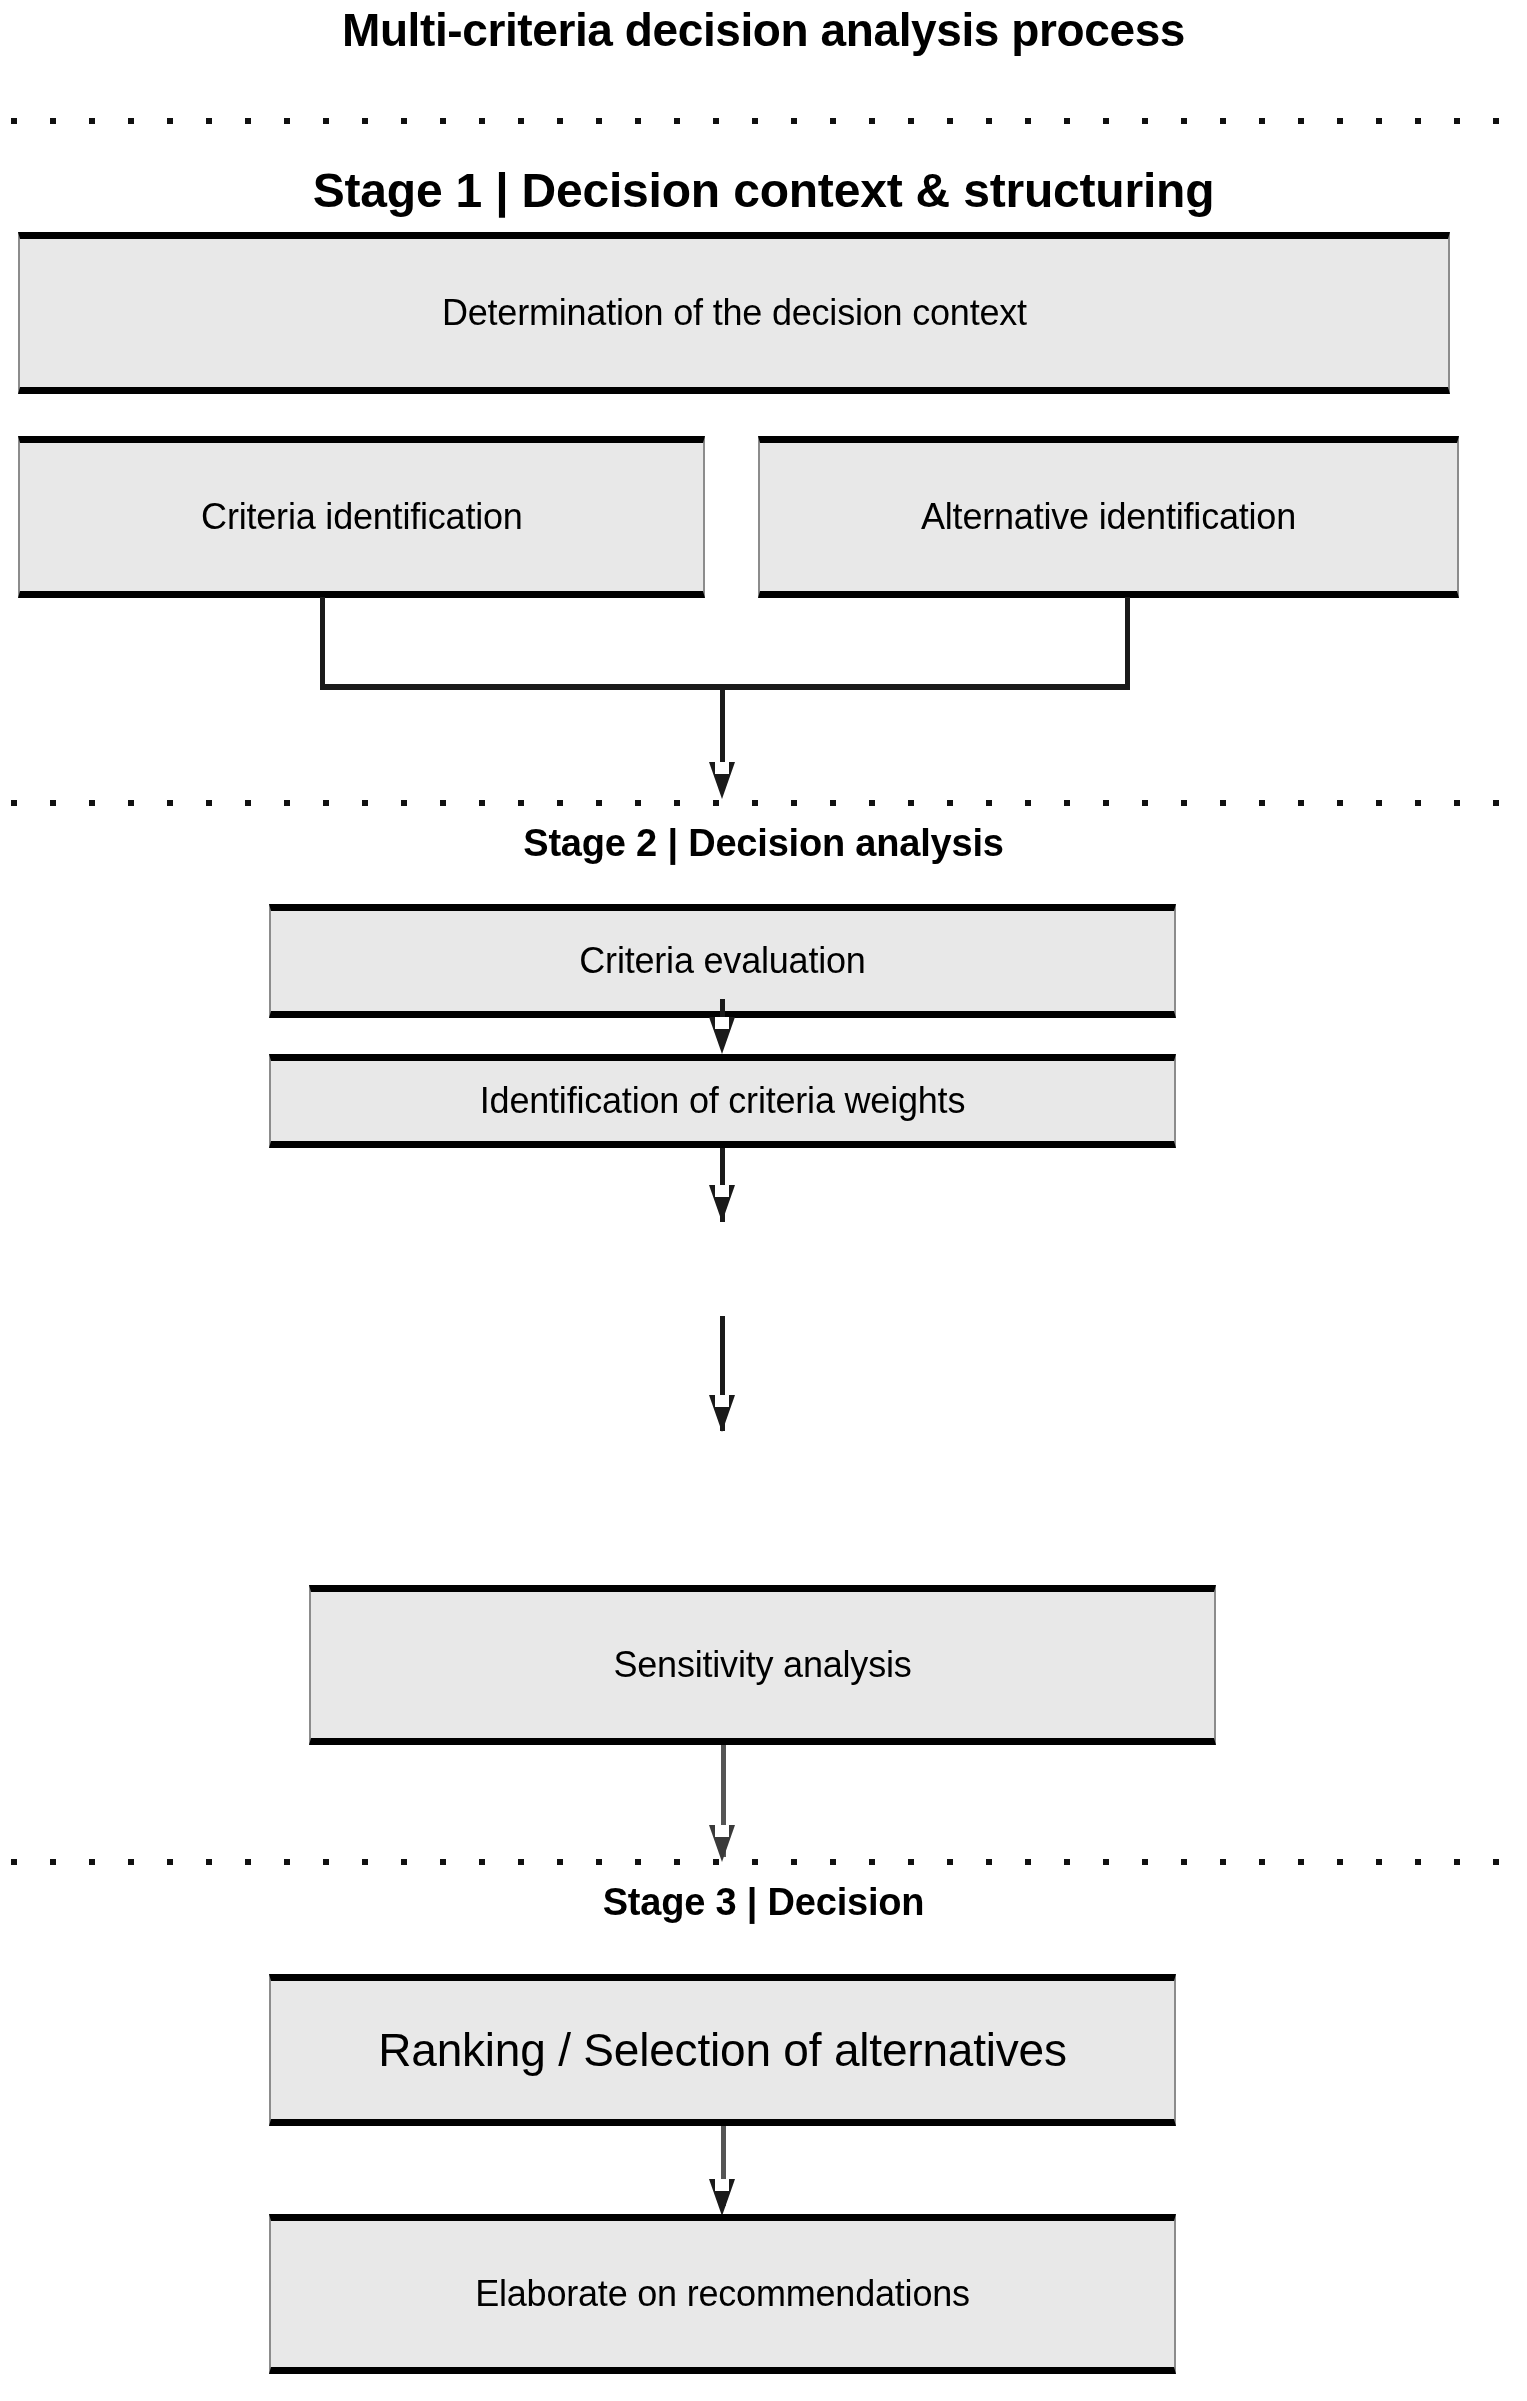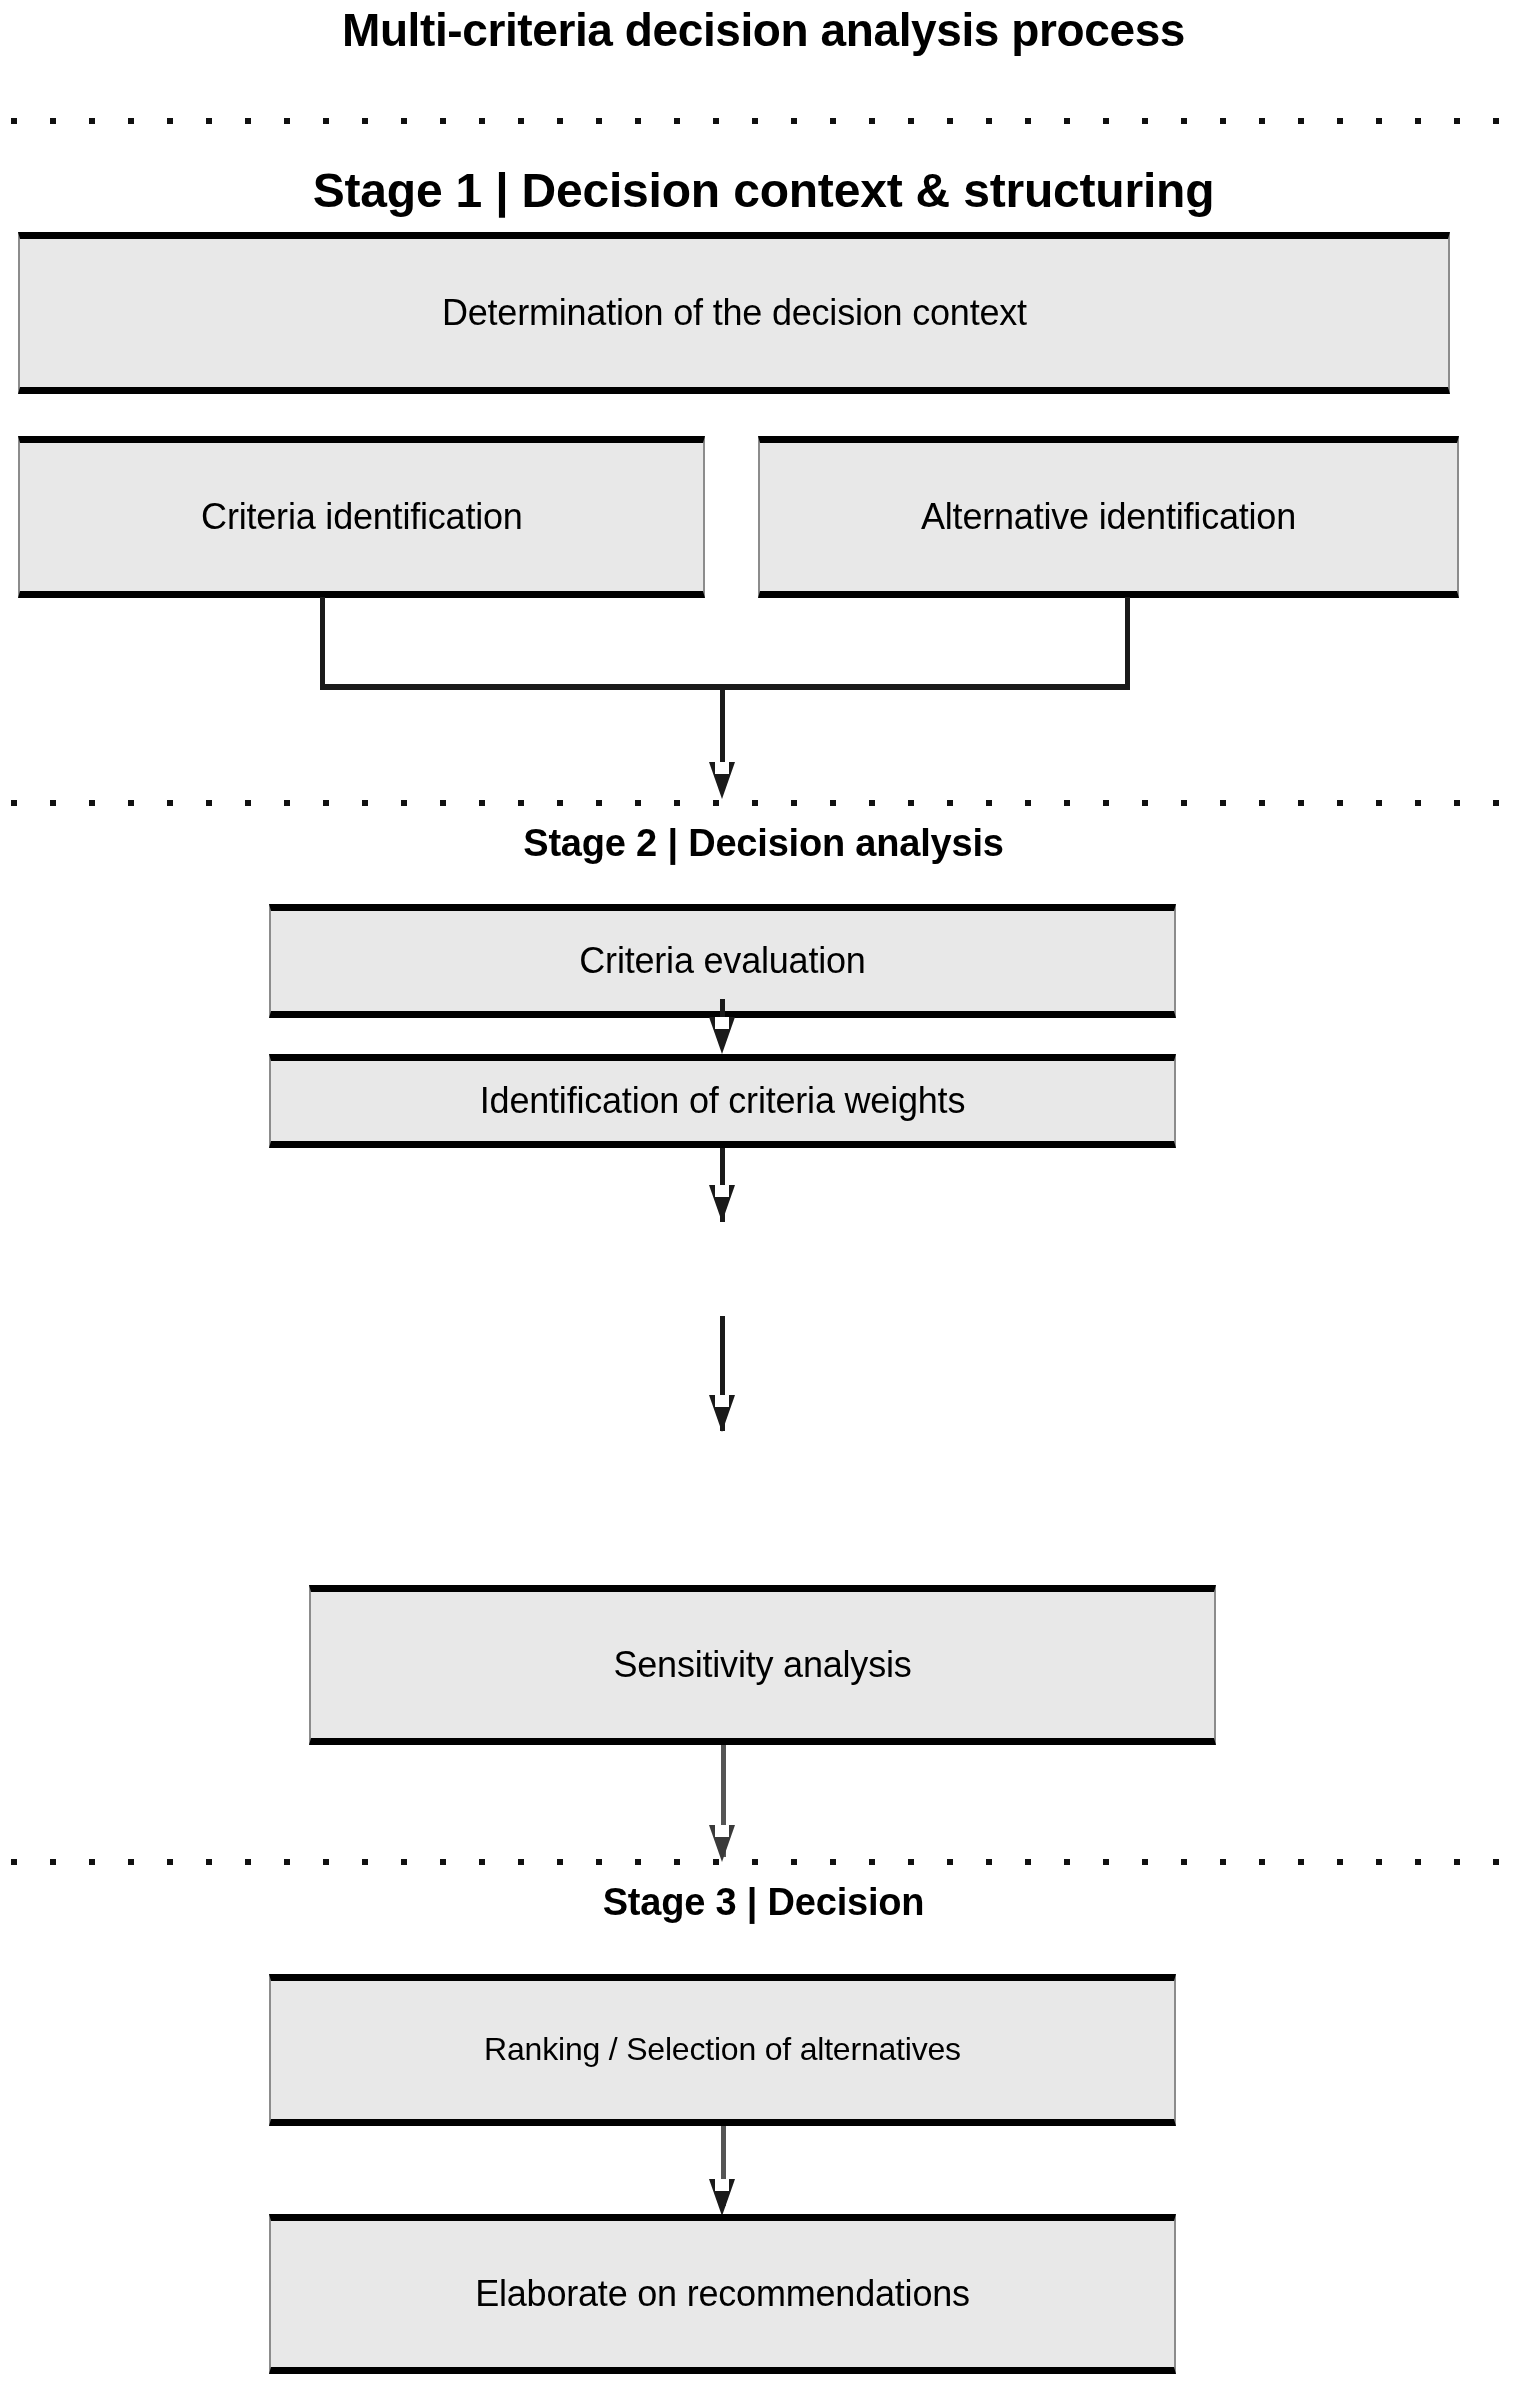--- a/index.html
+++ b/index.html
@@ -175,21 +175,21 @@
 
   <div>
     <div class="conn-v soft" style="left:721px; top:1745px; height:112px;"></div>
     <div class="arrow-head soft" style="left:709px; top:1825px;"></div>
   </div>
 
   <div class="dotted-sep" style="top:1859px;"></div>
 
   <div class="stage-label" style="top:1881px; font-size:38px;">Stage 3 | Decision</div>
 
-  <div class="proc-box" style="left:269px; top:1974px; width:907px; height:152px; font-size:32px;">
+  <div class="proc-box" style="left:269px; top:1974px; width:907px; height:152px; font-size:46px;">
     <span class="box-label">Ranking / Selection  of alternatives</span>
   </div>
 
   <div>
     <div class="conn-v soft" style="left:721px; top:2126px; height:80px;"></div>
     <div class="arrow-head" style="left:709px; top:2179px;"></div>
   </div>
 
   <div class="proc-box" style="left:269px; top:2214px; width:907px; height:160px; font-size:36px;">
     <span class="box-label">Elaborate on recommendations</span>

